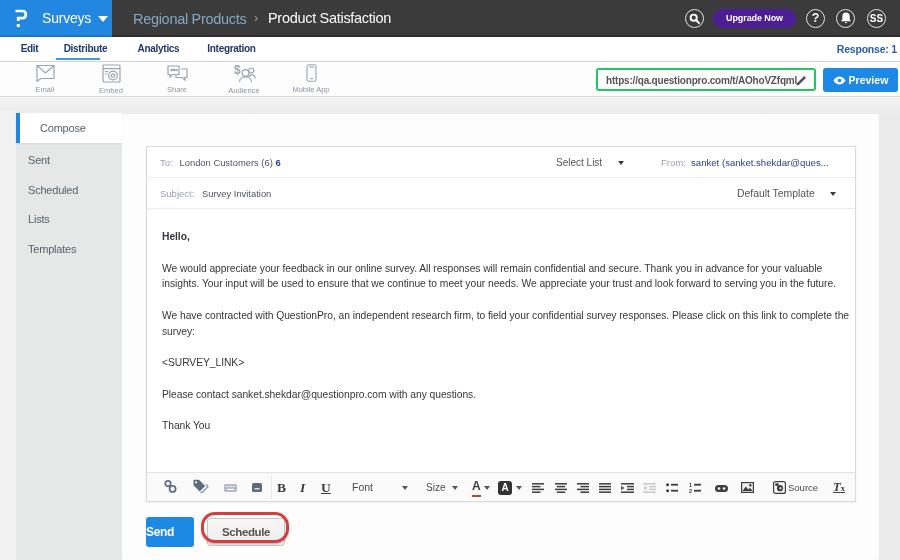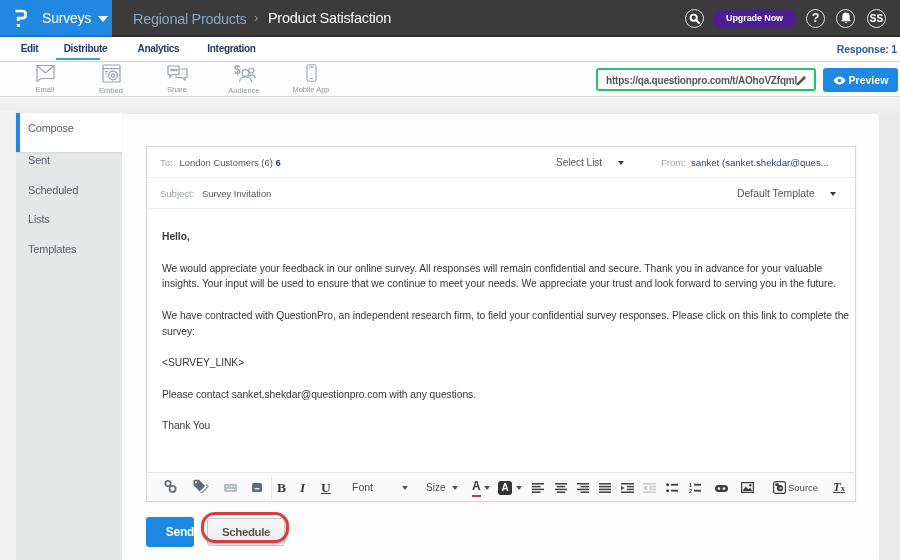--- a/index.html
+++ b/index.html
@@ -28,37 +28,37 @@
   .iconrow { position:absolute; left:0; top:62px; width:900px; height:35px; background:#fdfdfd; border-bottom:1px solid #dcdcdc; }
   .ig { position:absolute; top:2px; width:70px; text-align:center; color:#8d96a5; }
   .ig svg { display:block; margin:0 auto; }
   .ig .lbl { font-size:7.5px; margin-top:3px; }
   .urlbox { position:absolute; left:596px; top:6px; width:220px; height:23px; border:2px solid #22c55e; border-radius:3px; background:#fff; font-size:10px; font-weight:600; color:#555; line-height:21px; padding-left:8px; letter-spacing:-0.2px; }
   .pencil { position:absolute; right:7px; top:5px; }
   .pvw { position:absolute; left:823px; top:6px; width:75px; height:24px; background:#1e88e5; border-radius:3px; color:#fff; font-size:10.5px; font-weight:700; text-align:center; line-height:24px; }
 
   
   .side-item { position:absolute; left:16px; width:106px; height:29px; font-size:11px; color:#57616b; line-height:29px; padding-left:12px; letter-spacing:-0.2px; }
-  .side-active { top:113px; height:39px; line-height:30px; background:#fff; border-left:4px solid #2187e0; padding-left:8px; box-shadow:0 1px 2px rgba(0,0,0,0.08);}
+  .side-active { top:113px; height:30px; line-height:30px; background:#fff; border-left:4px solid #2187e0; padding-left:20px; box-shadow:0 1px 2px rgba(0,0,0,0.08);}
 
   
   .card { position:absolute; left:146px; top:146px; width:710px; height:356px; background:#fff; border:1px solid #d9d9d9; box-shadow:0 1px 2px rgba(0,0,0,0.05); }
   .lab { position:absolute; color:#9aa1aa; font-size:9.5px; }
   .val { position:absolute; color:#50565e; font-size:9.4px; white-space:nowrap; }
   .navy { color:#26418f; }
   .car { position:absolute; width:0; height:0; border-left:3.8px solid transparent; border-right:3.8px solid transparent; border-top:4.6px solid #3a3a3a; }
   .rowline { position:absolute; left:0; width:708px; height:1px; background:#ececec; }
   .bodytxt { position:absolute; left:15px; top:82px; font-size:10.3px; line-height:15.75px; letter-spacing:-0.05px; color:#34383c; white-space:nowrap; }
 
   
   .etb { position:absolute; left:0; top:325px; width:708px; height:29px; background:#fafafa; border-top:1px solid #e4e4e4; }
   .eit { position:absolute; top:0; height:29px; line-height:29px; color:#3c3c3c; }
 
   
-  .send { position:absolute; left:146px; top:517px; width:48px; height:30px; background:#1e88e5; border-radius:3px; color:#fff; font-size:12px; font-weight:700; text-align:right; line-height:30px; letter-spacing:-0.3px; }
+  .send { position:absolute; left:146px; top:517px; width:48px; height:30px; background:#1e88e5; border-radius:3px; color:#fff; font-size:12px; font-weight:700; text-align:left; line-height:30px; letter-spacing:-0.3px; }
   .sched { position:absolute; left:207px; top:518px; width:78px; height:28px; background:linear-gradient(#f7f7f7,#ececec); border:1px solid #c5c5c5; border-radius:3px; color:#555; font-size:11.5px; font-weight:700; text-align:center; line-height:26px; letter-spacing:-0.4px; }
   .ring { position:absolute; left:201px; top:512px; width:88px; height:31px; border:3px solid #d13f3f; border-radius:14px; box-shadow:0 1px 2px rgba(0,0,0,0.25); }
 </style>
 </head>
 <body>
 
 <div style="position:absolute;left:0;top:97px;width:900px;height:18px;background:linear-gradient(#f3f3f3,#ebebeb);"></div>
 <div style="position:absolute;left:0;top:110px;width:16px;height:450px;background:#f2f2f2;"></div>
 <div style="position:absolute;left:16px;top:113px;width:106px;height:447px;background:#e6e7e7;"></div>
 <div style="position:absolute;left:122px;top:114px;width:757px;height:446px;background:#fdfdfd;border-radius:2px;"></div>

